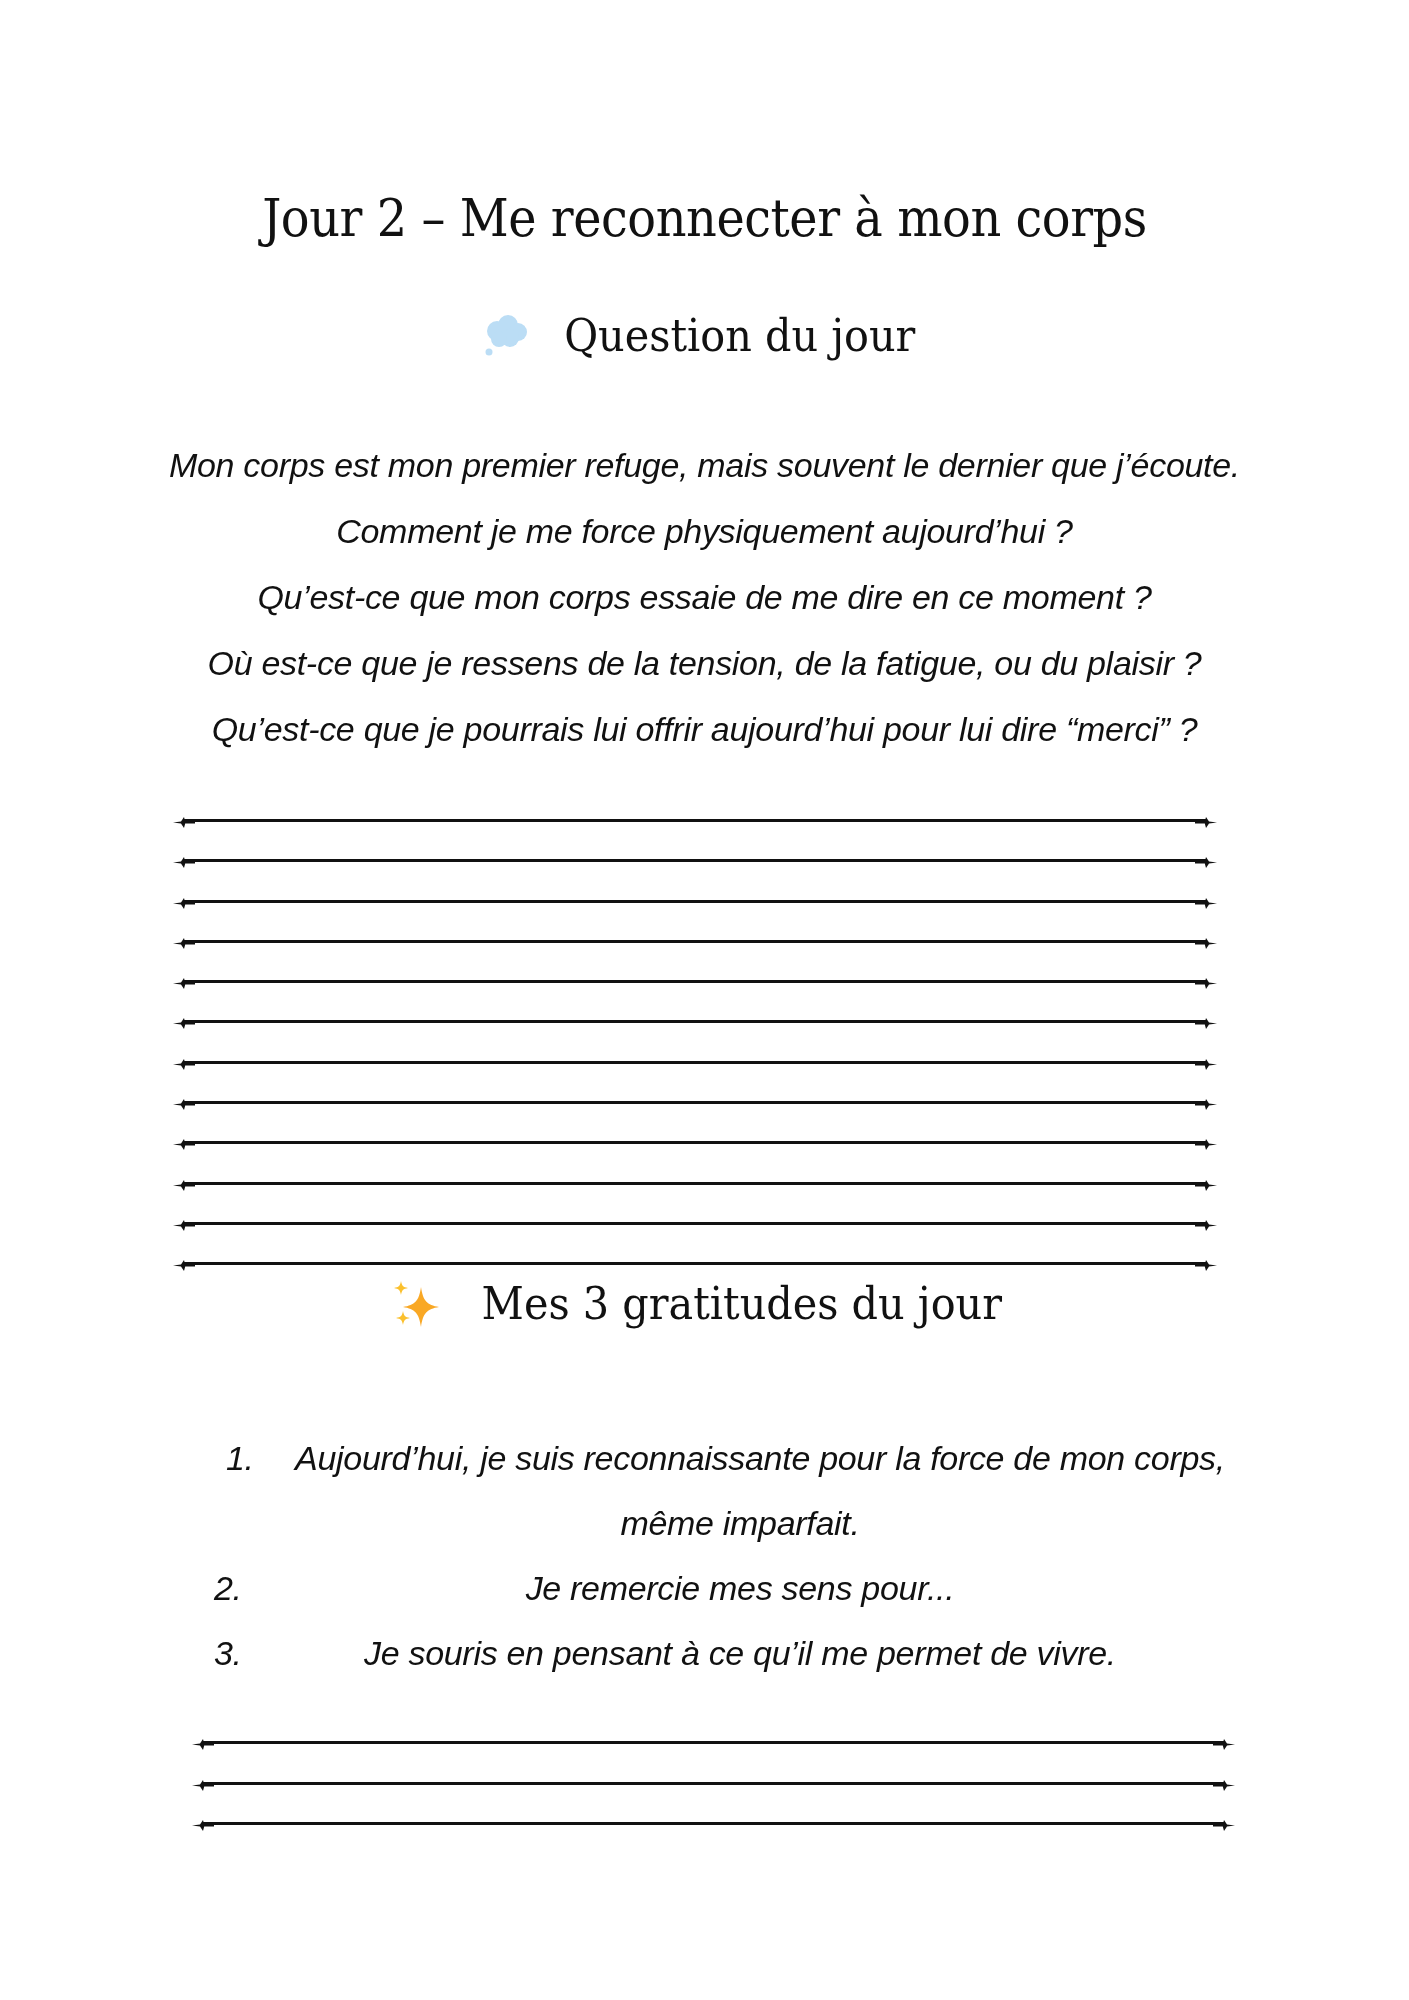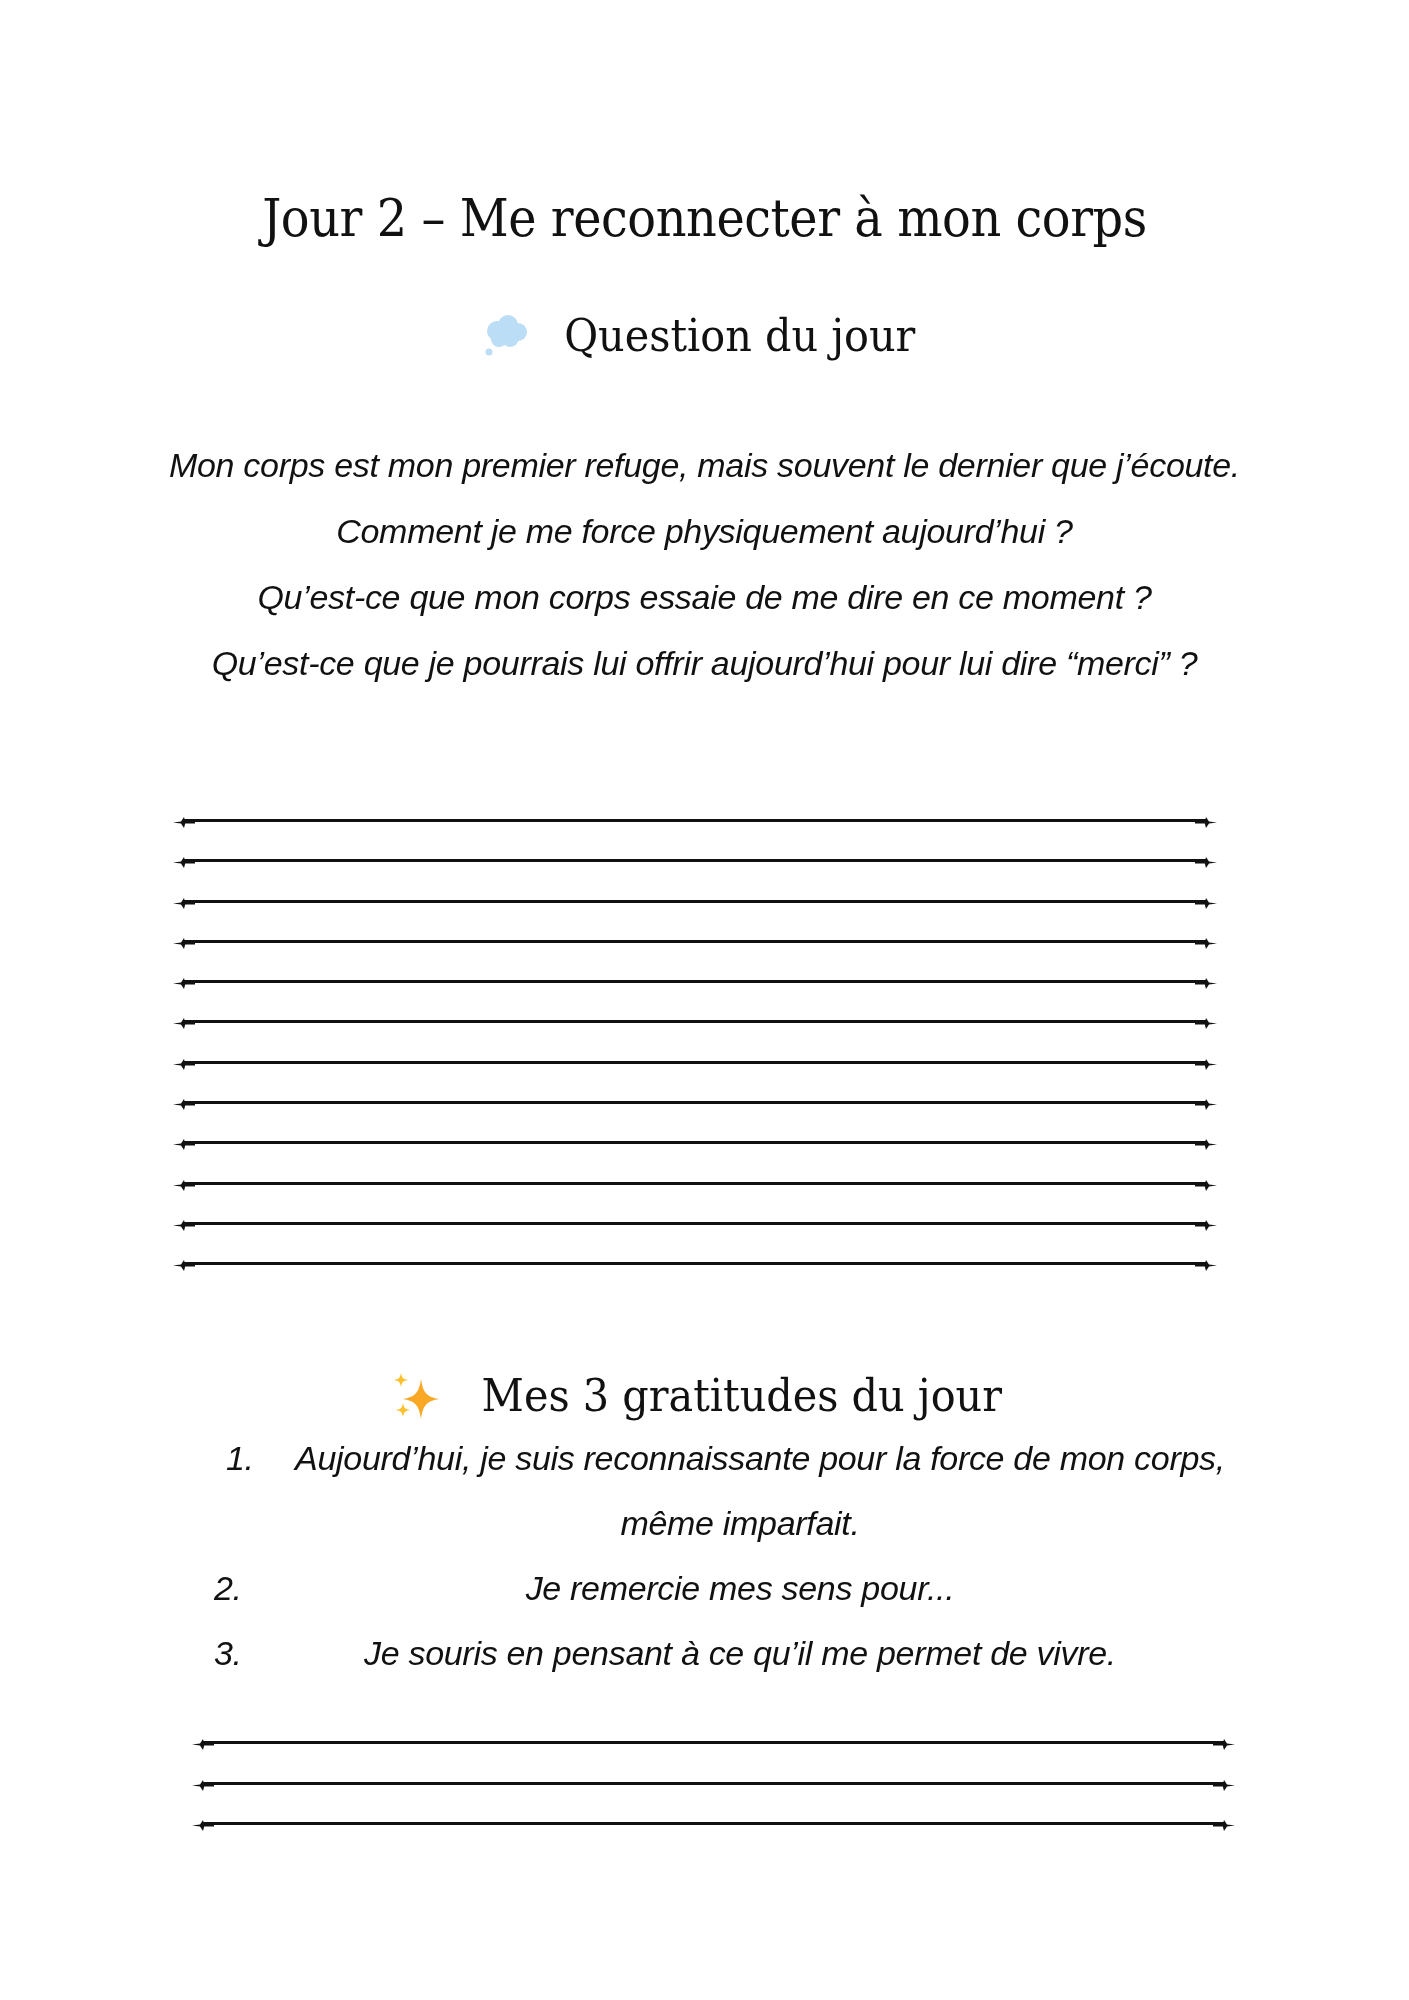--- a/index.html
+++ b/index.html
@@ -42,21 +42,21 @@
       text-align: center;
       font-size: 44px;
       line-height: 56px;
       display: flex;
       justify-content: center;
       align-items: center;
       gap: 24px;
     }
     .section-heading .hd-text { transform: scaleX(0.94); display: inline-block; }
     .section-heading.q { top: 308px; }
-    .section-heading.g { top: 1368px; }
+    .section-heading.g { top: 1276px; }
 
     .cloud-icon svg, .sparkle-icon svg { display: block; }
 
     
     .prompt-block {
       left: 130px; width: 1149px;
       top: 432px;
       text-align: center;
     }
     .prompt-line {
@@ -135,20 +135,21 @@
       </g>
     </svg>
   </span>
   <span class="hd-text">Question du jour</span>
 </div>
 
 <div class="abs prompt-block">
   <div class="prompt-line script">Mon corps est mon premier refuge, mais souvent le dernier que j’écoute.</div>
   <div class="prompt-line script">Comment je me force physiquement aujourd’hui ?</div>
   <div class="prompt-line script">Qu’est-ce que mon corps essaie de me dire en ce moment ?</div>
+  <div class="prompt-line script">Où est-ce que je ressens de la tension, de la fatigue, ou du plaisir ?</div>
   <div class="prompt-line script">Qu’est-ce que je pourrais lui offrir aujourd’hui pour lui dire “merci” ?</div>
 </div>
 
 <div class="ruled-lines top">
     <div class="rule">
       <span class="cap l"><svg width="22" height="11" viewBox="0 0 22 11">
           <path d="M0 5.5 L8 4.6 L11 0 L12.2 4.4 L22 4.4 L22 6.6 L12.2 6.6 L11 11 L8 6.4 Z" fill="#111"></path>
         </svg></span>
       <span class="bar"></span>
       <span class="cap r"><svg width="22" height="11" viewBox="0 0 22 11">

